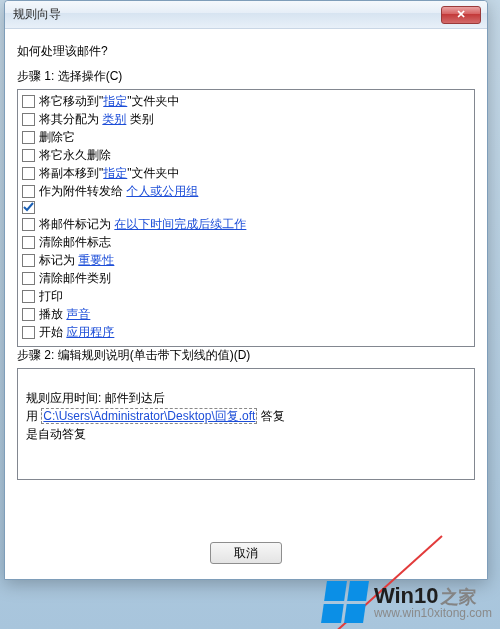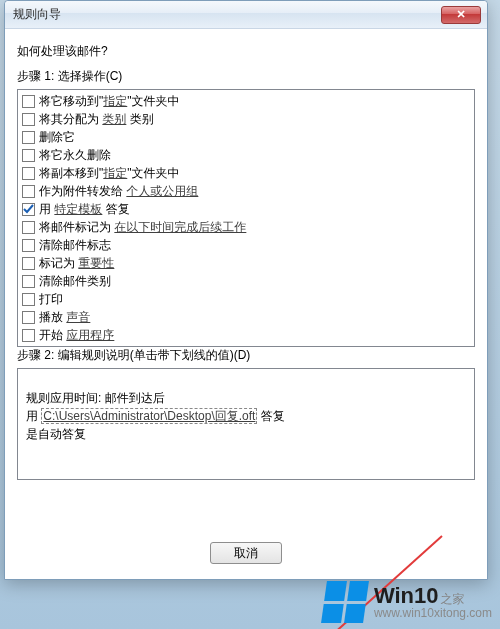--- a/index.html
+++ b/index.html
@@ -80,21 +80,21 @@
     justify-content: center;
     flex-shrink: 0;
   }
   .cb.checked {
     background: #fff;
   }
   .cb.checked svg { display: block; }
   .cb svg { display: none; width: 11px; height: 11px; }
   .lbl { white-space: nowrap; }
   .link {
-    color: #404040;
+    color: #1d4ed8;
     text-decoration: underline;
     cursor: pointer;
   }
   .descbox {
     border: 1px solid #828790;
     height: 112px;
     padding: 20px 8px;
     margin-top: 4px;
     background: #fff;
     line-height: 18px;
@@ -139,21 +139,21 @@
     width: 42px; height: 42px;
     display:grid;
     grid-template-columns: 1fr 1fr;
     grid-template-rows: 1fr 1fr;
     gap:3px;
     transform: skewX(-8deg);
   }
   .winlogo div { background:#0b8fe6; }
   .wm-text { display:flex;flex-direction:column;line-height:1.05; }
   .wm-main { font-size:22px;font-weight:bold;color:#1e1e1e; }
-  .wm-main .cn { font-size:12px;color:#848484;font-weight:normal;margin-left:2px; }
+  .wm-main .cn { font-size:18px;color:#848484;font-weight:bold;margin-left:2px; }
   .wm-url { font-size:12px;color:#8a8a8a; }
   .dotted { border:1px dashed #888; padding:0 1px; }
 </style>
 </head>
 <body>
 
 <div class="window">
   <div class="titlebar">
     <span class="title">规则向导</span>
     <div class="close-btn">
@@ -190,21 +190,20 @@
         <div class="row">
           <span class="cb"></span>
           <span class="lbl"><span>作为附件转发给 </span><span class="link">个人或公用组</span></span>
         </div>
         <div class="row">
           <span class="cb checked">
             <svg viewBox="0 0 11 11">
               <path d="M1 5 L4 8 L10 1" stroke="#1a5fb4" stroke-width="2" fill="none"></path>
             </svg>
           </span>
-          <span class="lbl"><span>用 </span><span class="link">特定模板</span><span> 答复</span></span>
         </div>
         <div class="row">
           <span class="cb"></span>
           <span class="lbl"><span>将邮件标记为 </span><span class="link">在以下时间完成后续工作</span></span>
         </div>
         <div class="row">
           <span class="cb"></span>
           <span class="lbl"><span>清除邮件标志</span></span>
         </div>
         <div class="row">

